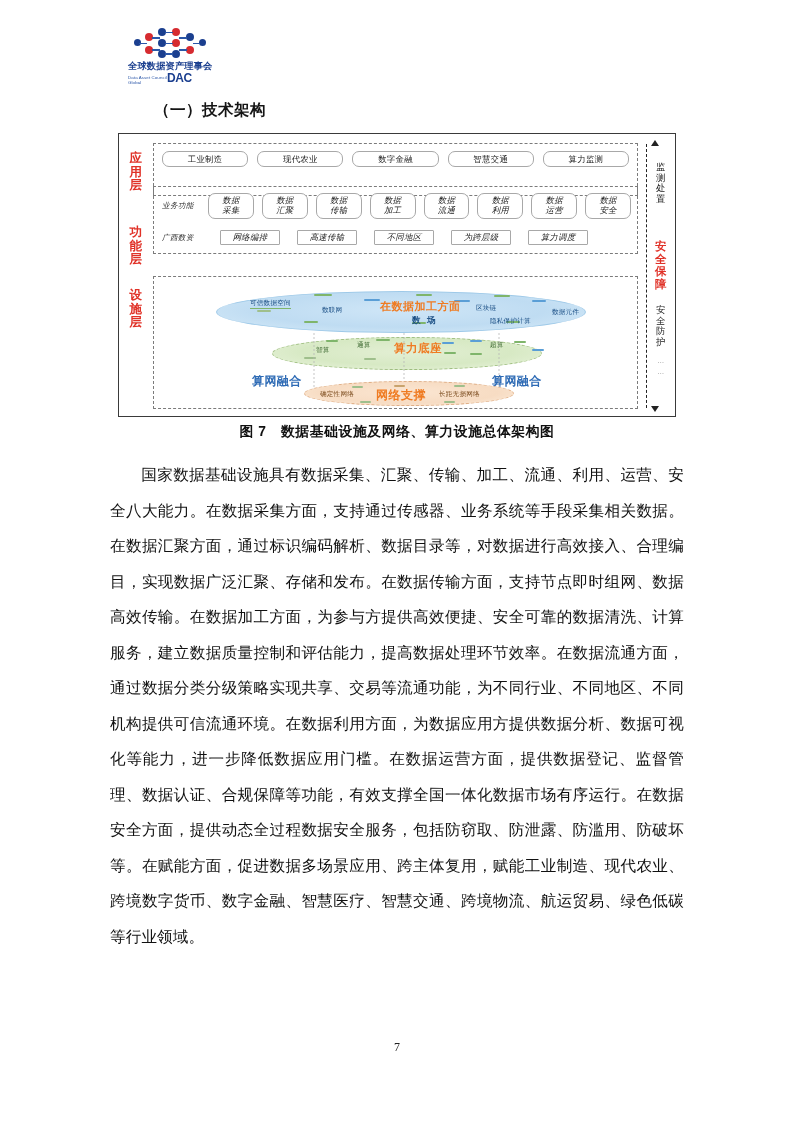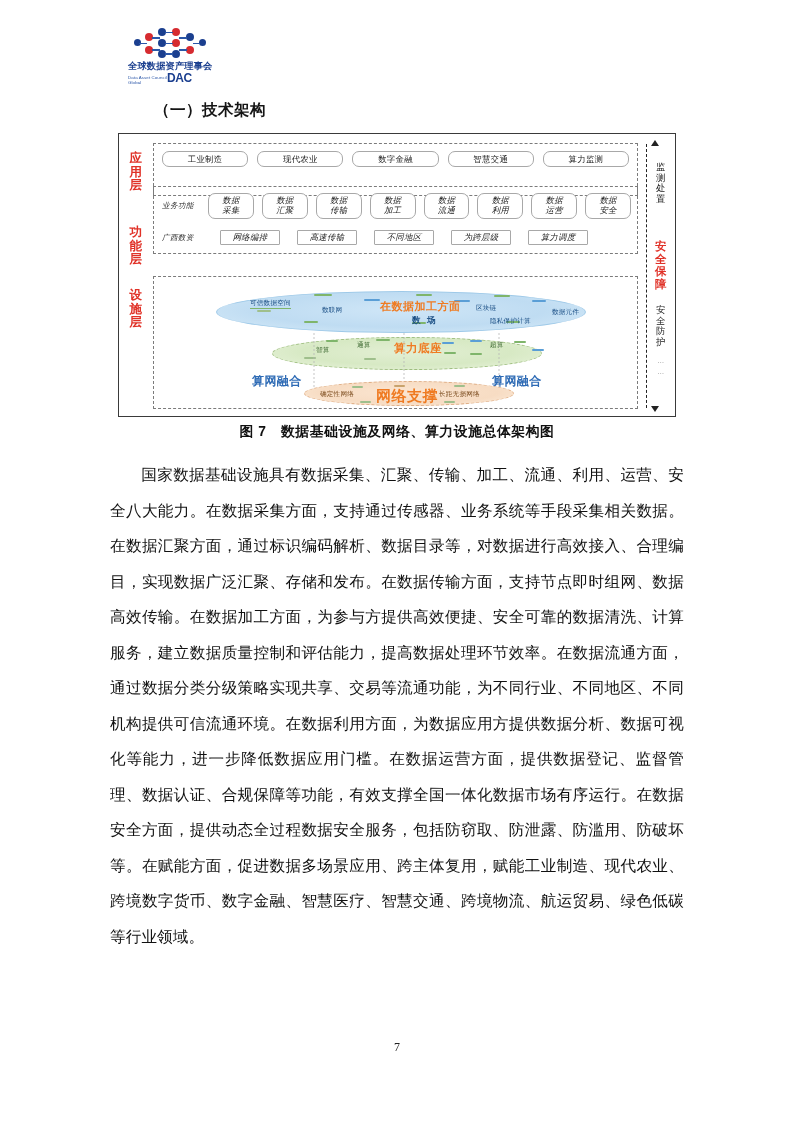--- a/index.html
+++ b/index.html
@@ -503,21 +503,21 @@
     </svg>
 
     <div class="ellipse ell-net" style="left:150px; top:104px; width:210px; height:25px;"></div>
     <div class="tick" style="left:198px; top:109px; width:11px; background:#9fbf8c;"></div>
     <div class="tick" style="left:240px; top:108px; width:11px; background:#c9a36d;"></div>
     <div class="tick" style="left:300px; top:108px; width:11px; background:#9fbf8c;"></div>
     <div class="tick" style="left:206px; top:124px; width:11px; background:#9fbf8c;"></div>
     <div class="tick" style="left:290px; top:124px; width:11px; background:#9fbf8c;"></div>
 
     <div class="node-label brown" style="left:166px; top:113px;">确定性网络</div>
-    <div class="ell-title" style="left:222px; top:110px; font-size:15px;">网络支撑</div>
+    <div class="ell-title" style="left:222px; top:110px; font-size:12px;">网络支撑</div>
     <div class="node-label brown" style="left:285px; top:113px;">长距无损网络</div>
   </div>
 
   <div class="sec-col">
     <div class="sec-arrow-line">
       <div class="arrow-up"></div>
       <div class="arrow-dn"></div>
     </div>
     <div class="sec-vtext" style="top:22px;">
       <span>

